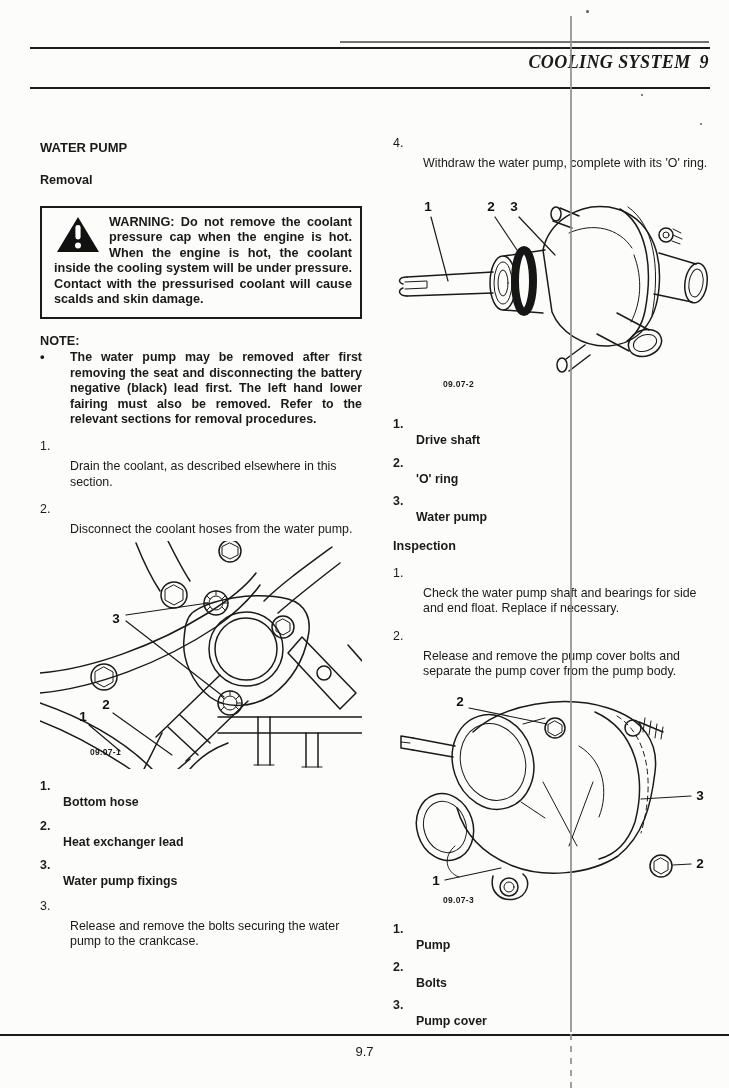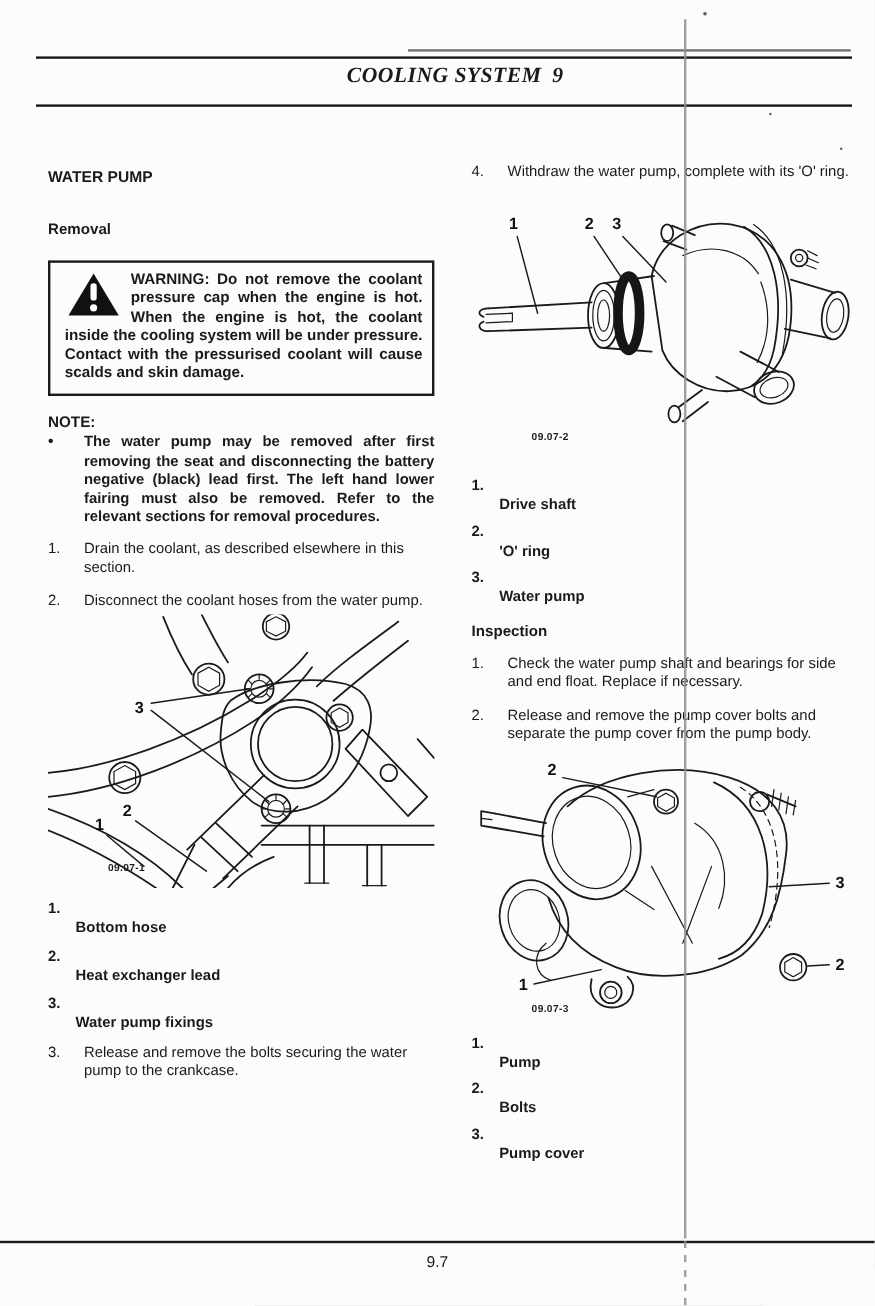--- a/index.html
+++ b/index.html
@@ -6,51 +6,51 @@
   .page{
     position:relative;width:729px;height:1088px;margin:0 auto;
     background:#fcfcfa;color:#1a1a1a;overflow:hidden;
     font-family:"Liberation Sans", sans-serif;
   }
   
   .rule{position:absolute;background:#1a1a1a;}
   .rule-noise{position:absolute;background:#2a2a2a;opacity:.65;}
   .logo-wrap{position:absolute;left:34px;top:50px;width:132px;height:42px;}
   .hdr-title{
-    position:absolute;right:20px;top:52px;width:420px;
+    position:absolute;right:20px;top:52px;width:420px;text-align:right;
     font-family:"Liberation Serif", serif;font-style:italic;font-weight:bold;
     font-size:18px;letter-spacing:.4px;white-space:nowrap;
   }
   .hdr-title .chapter{margin-left:9px;}
   
   .scan-vline{position:absolute;left:570px;top:16px;width:2px;height:1016px;background:#8f8f8f;z-index:40;opacity:.85;}
   .scan-vline-dash{position:absolute;left:570px;top:1034px;width:2px;height:54px;z-index:40;opacity:.85;
     background:repeating-linear-gradient(#8f8f8f 0 6px, transparent 6px 12px);}
   .speck{position:absolute;background:#5a5a5a;border-radius:50%;}
   
   .col{position:absolute;top:128px;font-size:12.4px;line-height:1.24;}
   .col-left{left:40px;width:322px;}
   .col-right{left:393px;width:320px;}
   .h-section{font-size:13px;font-weight:bold;margin:12px 0 0 0;}
-  .h-sub{font-size:12.6px;font-weight:bold;margin:28px 0 0 0;}
+  .h-sub{font-size:12.6px;font-weight:bold;margin:17px 0 0 0;}
   
   .warnbox{
     border:2px solid #1a1a1a;margin-top:17px;padding:7px 8px 9px 12px;
     font-weight:bold;text-align:justify;font-size:12.7px;line-height:1.22;
   }
   .warn-tri{float:left;margin:1px 9px 2px 2px;}
   
   .note-label{font-weight:bold;margin-top:15px;font-size:12.7px;}
   .note-item{display:flex;margin-top:1px;}
   .note-item .bullet{width:30px;flex:none;font-size:13px;font-weight:bold;line-height:1.1;}
   .note-item .txt{flex:1;font-weight:bold;text-align:justify;}
   
   .step{display:flex;margin-top:12px;}
   .step .num{width:30px;flex:none;}
-  .step .txt{flex:1;}
+  .step .txt{flex:1;margin-top:20px;}
   
   .figure{position:relative;width:100%;}
   .figure svg{position:absolute;left:0;top:0;}
   .fig1{height:228px;margin-top:4px;}
   .fig2{height:198px;margin-top:22px;}
   .fig3{height:224px;margin-top:6px;}
   .fig-label{
     position:absolute;left:4px;font-size:8.5px;font-weight:bold;letter-spacing:.3px;padding-left:46px;
   }
   .fig1 .fig-label{bottom:12px;text-align:right;}

